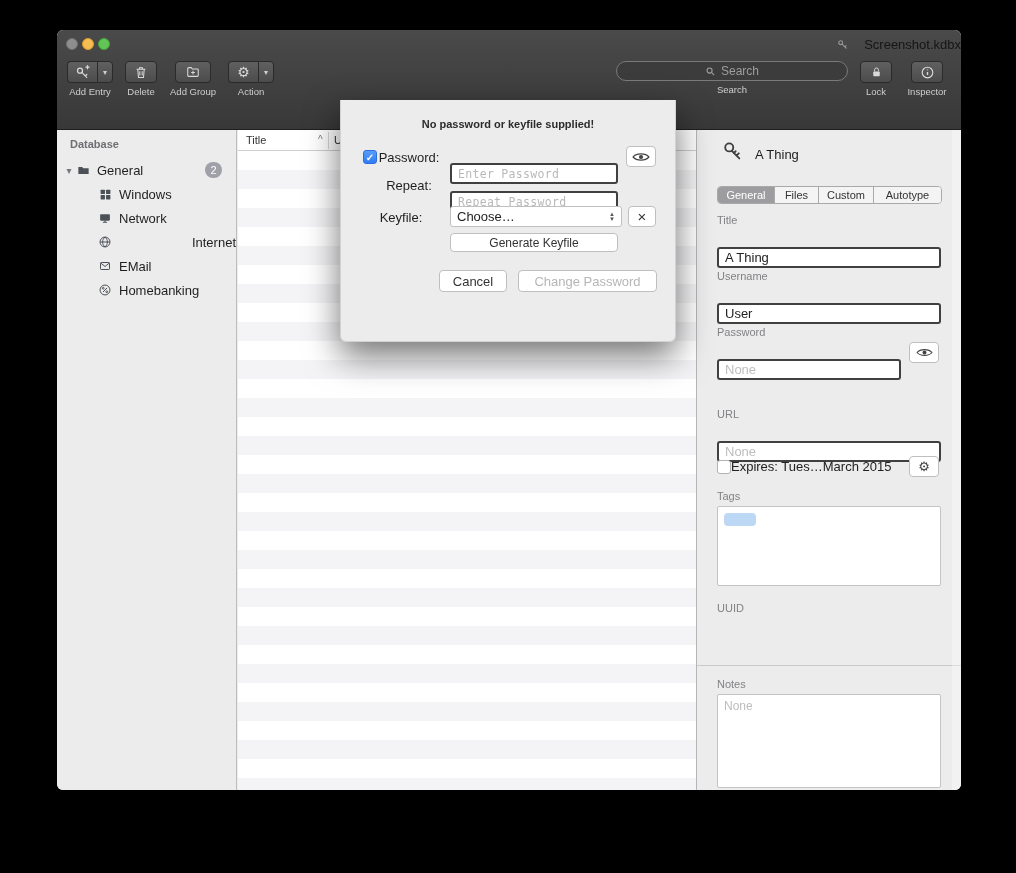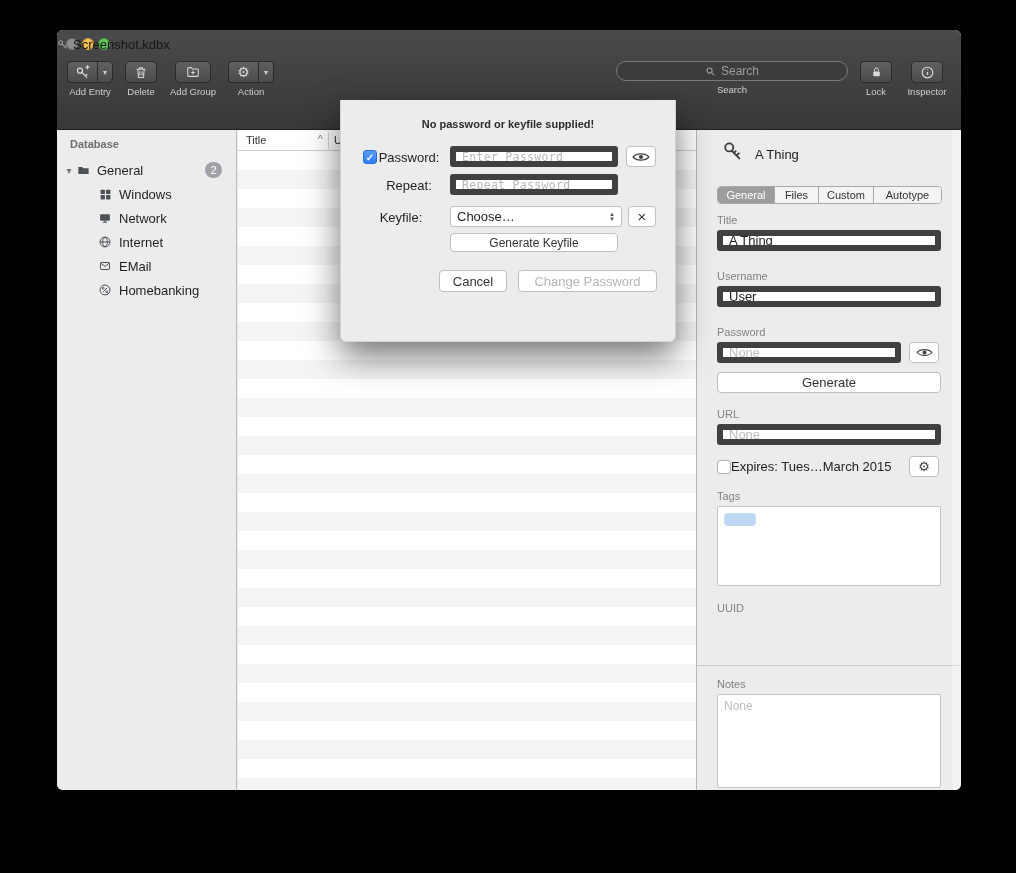--- a/index.html
+++ b/index.html
@@ -12,21 +12,21 @@
 
   
   .chrome { position:absolute; left:0; top:0; width:100%; height:100px;
             background:linear-gradient(#4a4a4a,#383838); border-bottom:1px solid #1f1f1f; }
   .titlebar { position:absolute; left:0; top:0; width:100%; height:27px; }
   .traffic { position:absolute; top:8px; width:12px; height:12px; border-radius:50%; }
   .t-close { left:9px;  background:#8e8e8e; border:1px solid #6f6f6f; }
   .t-min   { left:25px; background:#f6be50; border:1px solid #d89e33; }
   .t-zoom  { left:41px; background:#61c454; border:1px solid #47a53c; }
   .title-wrap { position:absolute; left:0; right:0; top:5px; height:18px;
-                display:flex; align-items:center; justify-content:flex-start; gap:5px; }
+                display:flex; align-items:center; justify-content:flex-end; gap:16px; }
   .title-icon { color:#9a9a9a; display:flex; }
   .win-title { font-size:13px; color:#151515; font-weight:500; }
 
   
   .tb-item { position:absolute; top:31px; display:flex; flex-direction:column; align-items:center; }
   .tb-label { margin-top:3px; font-size:9.5px; color:#cfcfcf; }
   .tb-btn { height:22px; display:flex; align-items:center; justify-content:center;
             background:linear-gradient(#606060,#4c4c4c); border:1px solid #2a2a2a;
             border-radius:4px; color:#d9d9d9; }
   .tb-btn.single { width:32px; }
@@ -59,22 +59,22 @@
   .th-sort { position:absolute; left:80px; top:4px; color:#777; font-size:10px; }
   .th-div { position:absolute; left:90px; top:2px; width:1px; height:17px; background:#d6d6d6; }
   .th-u { position:absolute; left:96px; top:4px; }
   .tbl-body { position:absolute; left:0; top:21px; width:100%; height:669px;
               background:repeating-linear-gradient(to bottom, #ffffff 0px, #ffffff 19px, #f4f4f6 19px, #f4f4f6 38px); }
 
   
   .inspector { position:absolute; left:639px; top:0; width:265px; height:690px;
                background:#ececec; border-left:1px solid #b6b6b6; }
   .insp-label { position:absolute; left:20px; font-size:11px; color:#828286; }
-  .field { position:absolute; background:#fff; border:6px solid #404040; border-radius:3px;
-           font-family:"Liberation Sans", sans-serif; font-size:13px; color:#222; padding:0 6px; height:21px; }
+  .field { position:absolute; background:#fff; border:2px solid #404040; border-radius:3px;
+           font-family:"Liberation Sans", sans-serif; font-size:13px; color:#222; padding:0 6px; height:21px;margin-top:17px; }
   .field::placeholder { color:#bdbdbd; }
   .insp-key { position:absolute; left:24px; top:10px; color:#3f3f3f; }
   .insp-title { position:absolute; left:58px; top:17px; font-size:13px; color:#1c1c1c; }
   .segmented { position:absolute; left:20px; top:56px; width:225px; height:18px; display:flex;
                border:1px solid #a9a9a9; border-radius:4px; overflow:hidden; background:#f4f4f4; }
   .segment { flex:0 0 auto; display:flex; align-items:center; justify-content:center;
              font-size:11px; color:#333; border-right:1px solid #a9a9a9; background:#f4f4f4; }
   .segment:last-child { border-right:none; }
   .segment.selected { background:#9d9da0; color:#fff; }
   .push-btn { position:absolute; background:#fff; border:1px solid #bfbfbf; border-radius:4px;
@@ -253,21 +253,21 @@
           <span class="sb-icon">
             <svg width="14" height="13" viewBox="0 0 24 24" fill="currentColor">
                 <rect x="3" y="4" width="18" height="12" rx="1.5"></rect>
                 <rect x="8" y="18" width="8" height="2" rx="1"></rect>
                 <rect x="11" y="15.5" width="2" height="3"></rect>
               </svg>
           </span>
           <span>Network</span>
         </div>
 
-        <div class="sb-row" style="top:102px; padding-left:40px;">
+        <div class="sb-row" style="top:102px; padding-left:40px;justify-content:space-between;">
           <span class="sb-icon">
             <svg width="14" height="14" viewBox="0 0 24 24" fill="none" stroke="currentColor" stroke-width="1.7">
                 <circle cx="12" cy="12" r="8.5"></circle>
                 <path d="M3.5 12h17M12 3.5c-5.5 5-5.5 12 0 17M12 3.5c5.5 5 5.5 12 0 17"></path>
               </svg>
           </span>
           <span>Internet</span>
         </div>
 
         <div class="sb-row" style="top:126px; padding-left:40px;">
@@ -329,23 +329,20 @@
         <input class="field" style="left: 20px; top: 212px; width: 184px;" placeholder="None">
         <div class="sq-btn" style="left:212px; top:212px;">
           <span class="icon">
             <svg width="17" height="11" viewBox="0 0 24 14">
                 <path d="M1.5 7C6 1.5 18 1.5 22.5 7 18 12.5 6 12.5 1.5 7Z" fill="none" stroke="currentColor" stroke-width="1.6"></path>
                 <circle cx="12" cy="7" r="2.8" fill="currentColor"></circle>
               </svg>
           </span>
         </div>
 
-        <div class="push-btn" style="left:20px; top:242px; width:224px; height:21px;">
-          <span>Generate</span>
-        </div>
 
         <span class="insp-label" style="top:278px;">URL</span>
         <input class="field" style="left: 20px; top: 294px; width: 224px;" placeholder="None">
 
         <div style="position:absolute; left:20px; top:329px; display:flex; align-items:center; gap:0;">
           <span class="checkbox"></span>
           <span style="font-size:13px; color:#222;">Expires: Tues…March 2015</span>
         </div>
         <div class="sq-btn" style="left:212px; top:326px;">
           <span style="font-size:13px;">⚙</span>

